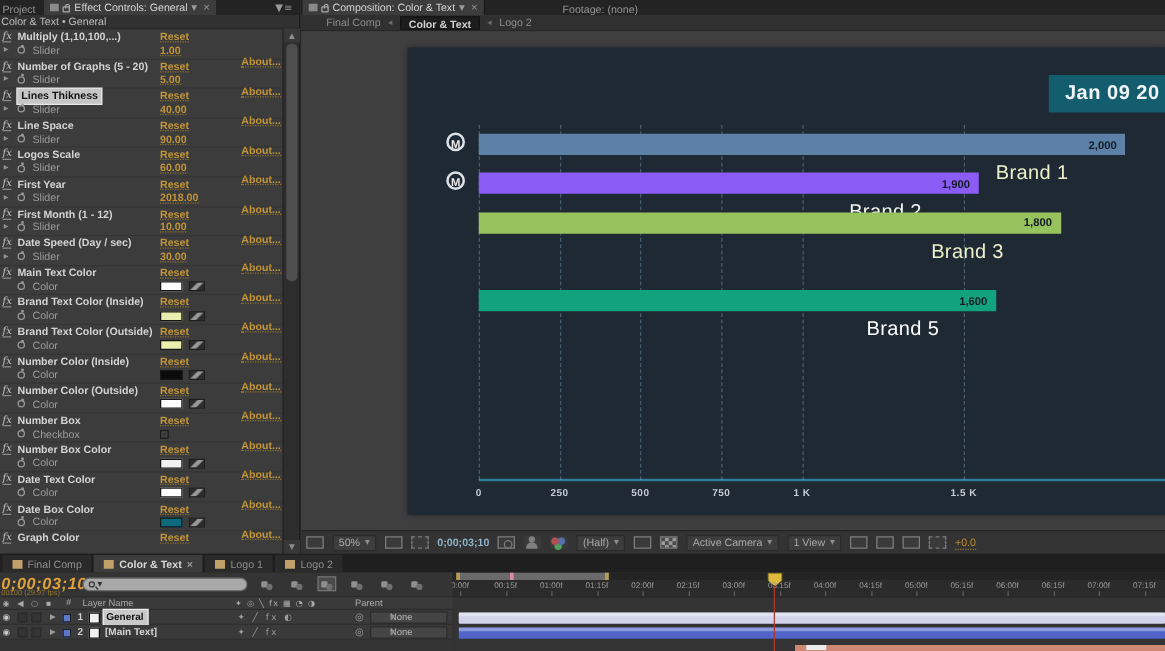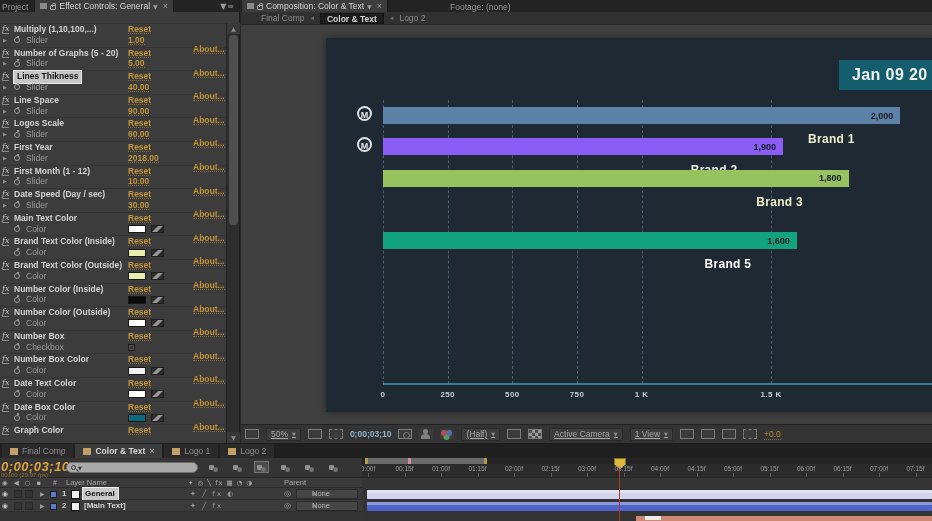--- a/index.html
+++ b/index.html
@@ -51,25 +51,25 @@
   .crumb .sep { color:#6e6e6e; font-size:7px; }
   .crumb .cactive { background:#1d1d1d; color:#d2d2d2; padding:0 6px; height:11px; line-height:11px; font-weight:bold; border:1px solid #141414; }
   .viewer { position:absolute; top:25px; left:0; right:0; height:399px; background:#3f3f3f; overflow:hidden; }
   .stage { position:absolute; left:85px; top:13px; width:608px; height:374px; background:#1e2934; overflow:hidden; box-shadow:0 0 6px rgba(0,0,0,.45); }
   .ctitle { position:absolute; left:22px; top:24px; font-size:19px; font-weight:bold; letter-spacing:.3px; color:#eef2f5; }
   .datebadge { position:absolute; left:513px; top:22px; height:30px; width:140px; line-height:30px; padding-left:13px; font-size:16px; font-weight:bold; color:#f2f6f8; letter-spacing:.4px; }
   .gridline { position:absolute; top:62px; height:284px; width:0; border-left:1px dashed rgba(140,180,210,.38); }
   .axisline { position:absolute; left:57px; right:0; top:345px; height:2px; }
   .tick { position:absolute; top:352px; transform:translateX(-50%); font-size:8px; font-weight:bold; color:#c6cdd4; letter-spacing:.4px; }
   .bar { position:absolute; left:57px; height:17px; display:flex; align-items:center; justify-content:flex-end; }
-  .blabel { font-size:12px; font-weight:bold; margin-right:16px; letter-spacing:.3px;margin-top:47px; }
+  .blabel { font-size:16px; font-weight:normal; margin-right:16px; letter-spacing:.3px;margin-top:47px; }
   .bval { font-size:9px; font-weight:bold; margin-right:7px; }
   .logo { position:absolute; left:31px; width:15px; height:15px; border:2px solid #dde2e6; border-radius:50%; color:#e9e9e9; font-size:9px; font-weight:bold; text-align:center; line-height:15px; }
   .ctoolbar { position:absolute; left:0; right:0; top:424px; height:19px; background:#333333; border-top:1px solid #222; display:flex; align-items:center; gap:7px; padding-left:4px; font-size:8.5px; color:#a9a9a9; overflow:hidden; }
-  .tsel { display:flex; align-items:center; gap:4px; background:#3d3d3d; border:1px solid #2a2a2a; height:13px; padding:0 4px; white-space:nowrap;text-decoration:underline; }
+  .tsel { display:flex; align-items:center; gap:4px; background:#3d3d3d; border:1px solid #2a2a2a; height:13px; padding:0 4px; white-space:nowrap; }
   .tsel .car { font-size:5px; color:#8e8e8e; }
   .tbx { display:inline-block; width:14px; height:10px; border:1px solid #7d7d7d; background:#3a3a3a; position:relative; flex:none; }
   .tbx.dash { border-style:dashed; }
   .tbx.cam::before { content:""; position:absolute; left:4px; top:2px; width:5px; height:5px; border:1px solid #7d7d7d; border-radius:50%; }
   .tbx.person { border:none; } .tbx.person::before { content:""; position:absolute; left:4px; top:0; width:5px; height:5px; background:#808080; border-radius:50%; } .tbx.person::after { content:""; position:absolute; left:2px; top:5px; width:9px; height:5px; background:#808080; border-radius:4px 4px 0 0; }
   .tbx.rgb { border:none; } .tbx.rgb::before { content:""; position:absolute; left:1px; top:1px; width:6px; height:6px; border-radius:50%; background:#b05050; box-shadow:5px 0 0 #5070b0, 2.5px 4px 0 #50a060; }
   .tbx.check { background:repeating-conic-gradient(#9a9a9a 0 25%, #4c4c4c 0 50%) 0 0/6px 6px; }
   .ttime { color:#8fb4cc; font-weight:bold; white-space:nowrap; }
   .texp { color:#c08a2e; border-bottom:1px dotted #8a6f2e; white-space:nowrap; }
 
@@ -140,20 +140,21 @@
       <span class="tab-plain">Project</span>
       <div class="tab">
         <span class="chip"></span>
         <span class="lockic"></span>
         <span>Effect Controls: General</span>
         <span class="car glyph">▼</span>
         <span class="tx">×</span>
       </div>
       <span class="panel-menu glyph">▼≡</span>
     </div>
+    <div class="fx-context">Color &amp; Text • General</div>
     <div class="fx-rows" id="fx-rows">
         <div class="frow">
     <span class="fxi">fx</span>
     <span class="pname">Multiply (1,10,100,...)</span>
     <span class="lnk rst">Reset</span>
     <span class="lnk abt">About...</span>
         </div>
         <div class="frow child">
     <span class="tri glyph">▶</span>
     <span class="stopw"></span>

